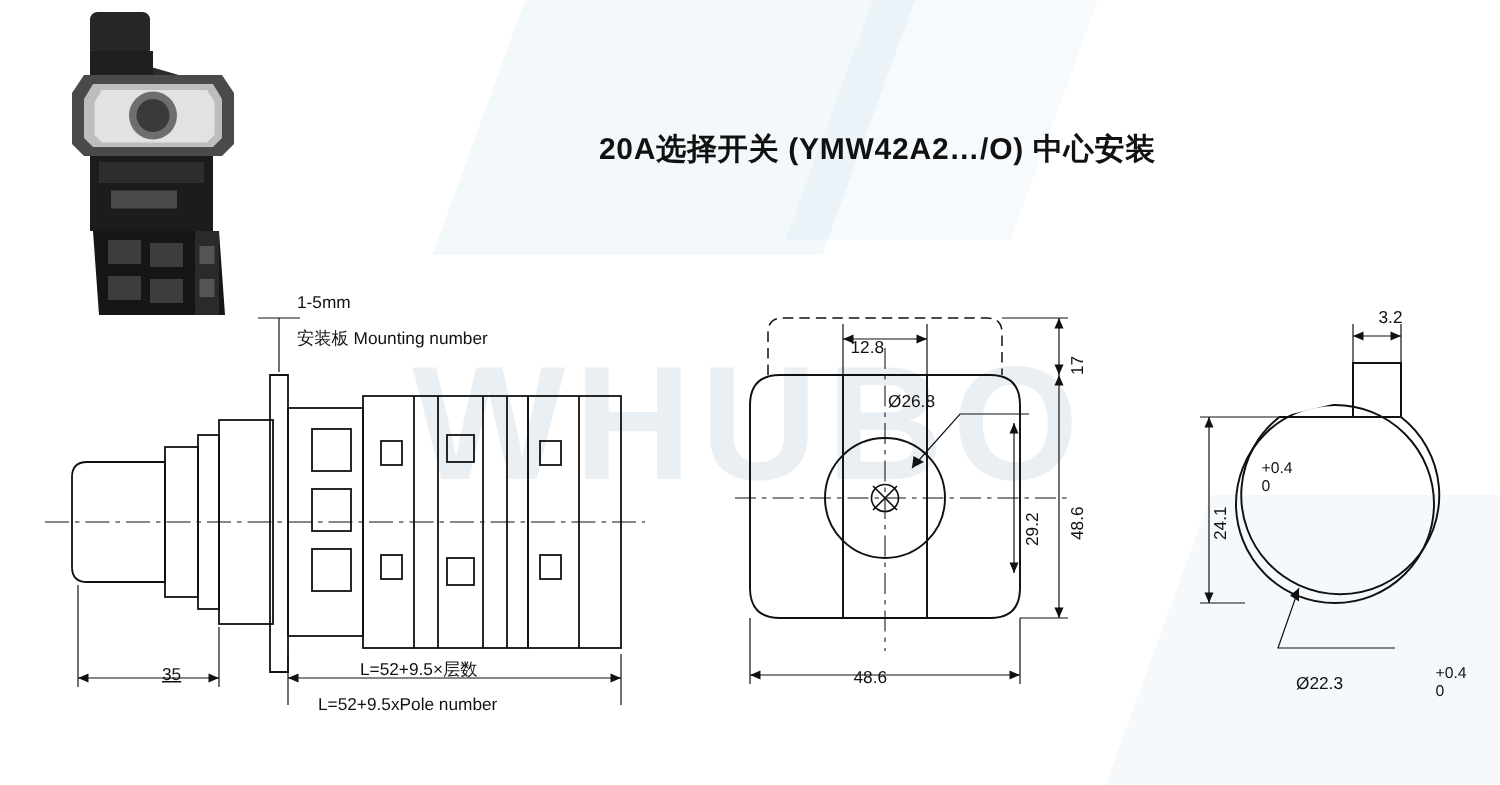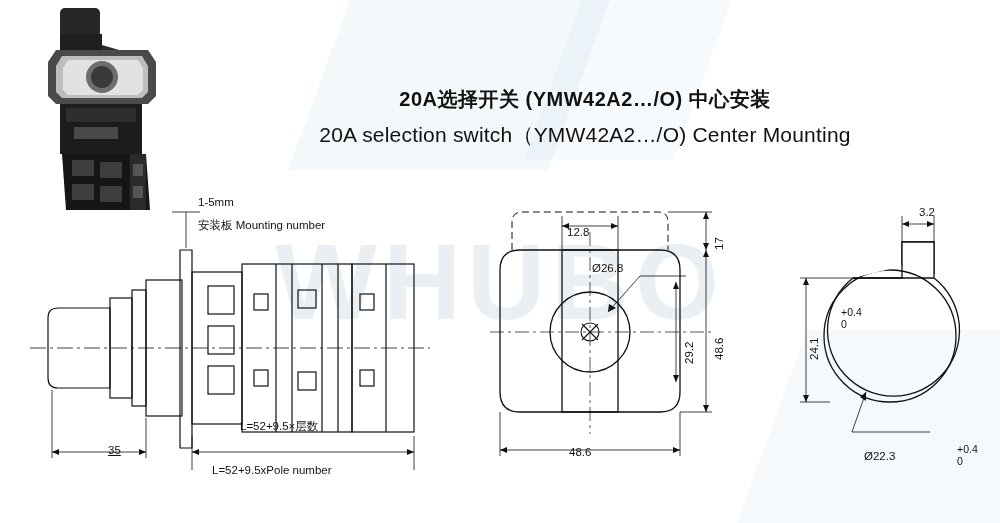--- a/index.html
+++ b/index.html
@@ -133,21 +133,20 @@
     <rect x="34" y="180" width="22" height="16" fill="#3d3d3d"></rect>
     <rect x="62" y="182" width="22" height="16" fill="#3d3d3d"></rect>
     <rect x="92" y="150" width="16" height="56" fill="#2a2a2a"></rect>
     <rect x="95" y="160" width="10" height="12" fill="#555"></rect>
     <rect x="95" y="182" width="10" height="12" fill="#555"></rect>
 
     <rect x="36" y="123" width="44" height="12" fill="#4a4a4a"></rect>
   </svg>
 
   <div class="title-cn">20A选择开关 (YMW42A2…/O) 中心安装</div>
-  <div class="title-en">20A selection switch（YMW42A2…/O) Center Mounting</div>
 
   <svg style="position:absolute;left:30px;top:190px;" width="440" height="300" viewBox="0 0 440 300">
     <g fill="none" stroke="#111" stroke-width="1.2">
 
       <path d="M28 118 q-10 0 -10 10 v60 q0 10 10 10 h52 v-80 z"></path>
 
       <rect x="80" y="108" width="22" height="100"></rect>
       <rect x="102" y="100" width="14" height="116"></rect>
 
       <rect x="116" y="90" width="36" height="136"></rect>
@@ -196,21 +195,21 @@
       <path d="M384 246 L384 280"></path>
       <path d="M162 262 L384 262"></path>
       <path d="M162 262 l7 -3 v6 z" fill="#111" stroke="none"></path>
       <path d="M384 262 l-7 -3 v6 z" fill="#111" stroke="none"></path>
     </g>
   </svg>
 
   <div class="lbl" style="left:198px; top:196px;">1-5mm</div>
   <div class="lbl" style="left:198px; top:218px;">安装板 Mounting number</div>
   <div class="lbl" style="left:108px; top:444px;text-decoration:underline;">35</div>
-  <div class="lbl" style="left:240px; top:419px;">L=52+9.5×层数</div>
+  <div class="lbl" style="left:240px; top:439px;">L=52+9.5×层数</div>
   <div class="lbl" style="left:212px; top:464px;">L=52+9.5xPole number</div>
 
   <svg style="position:absolute;left:490px;top:196px;" width="260" height="290" viewBox="0 0 260 290">
 
     <g fill="none" stroke="#111" stroke-width="1" stroke-dasharray="7 4">
       <path d="M22 54 L22 26 q0 -10 10 -10 L168 16 q10 0 10 10 L178 54"></path>
     </g>
 
     <g fill="none" stroke="#111" stroke-width="1.3">
       <path d="M30 54 L170 54 q20 0 20 20 L190 196 q0 20 -20 20 L30 216 q-20 0 -20 -20 L10 74 q0 -20 20 -20 Z"></path>

